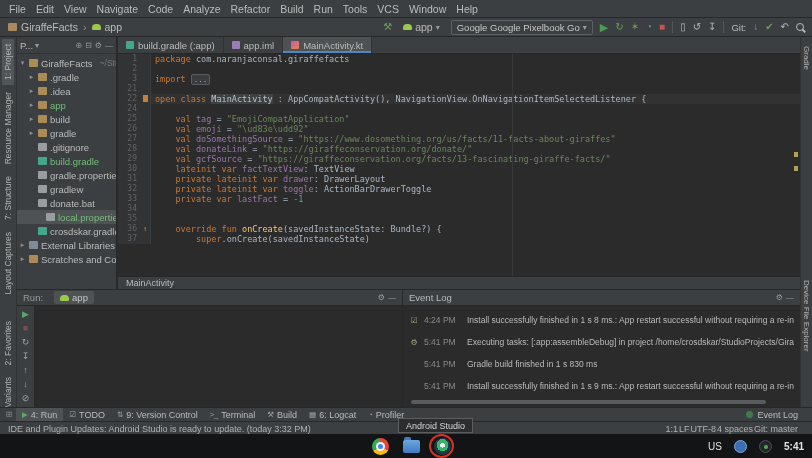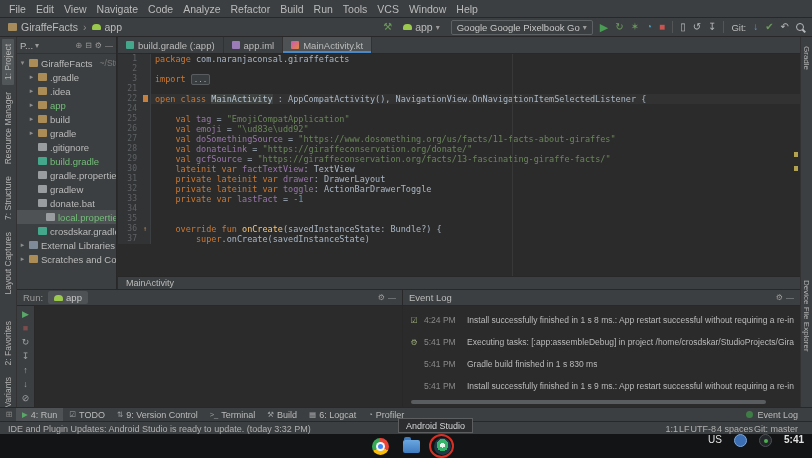--- a/index.html
+++ b/index.html
@@ -91,21 +91,21 @@
   .tk-cls{color:#b5c4d0;background:#3d4140}
   .tk-fold{background:#3a3d3f;border:1px solid #5a5d5f;border-radius:2px;padding:0 2px;color:#a9b7c6;font-size:7.5px}
   .guide{position:absolute;top:0;bottom:0;left:394px;width:1px;background:#383838}
   .emark{position:absolute;right:2px;width:4px;height:5px;background:#b3a24f}
   .m1{top:98px}.m2{top:112px}
   .ecrumb{position:absolute;left:0;right:0;bottom:0;height:13px;background:#3c3f41;border-top:1px solid #282828;
           display:flex;align-items:center;padding-left:8px;font-size:9px;color:#bbbbbb}
 
   
   .phead2{height:16px;background:#3c3f41;border-bottom:1px solid #282828;display:flex;align-items:center;
-          gap:5px;padding:0 6px;font-size:9.5px}
+          gap:11px;padding:0 6px;font-size:9.5px}
   .dim{color:#9a9a9a}
   .ptab{display:flex;align-items:center;gap:3px;background:#4e5254;border-radius:2px;padding:1px 6px;color:#c7c7c7}
   .runp{position:absolute;left:17px;top:289px;width:385px;bottom:51px;background:#2b2b2b;border-top:1px solid #282828}
   .runbody{position:absolute;top:16px;left:0;right:0;bottom:0}
   .runicons{position:absolute;left:0;top:0;bottom:0;width:18px;background:#3c3f41;border-right:1px solid #282828;
             display:flex;flex-direction:column;align-items:center;padding-top:4px;gap:5px}
   .rico{font-size:9px;color:#9fa1a3;line-height:1}
   .rico.g{color:#59a869}
   .rico.r{color:#7d4c4c}
   .console{position:absolute;left:19px;top:0;right:0;bottom:0;background:#2b2b2b}
@@ -145,21 +145,21 @@
   .chrome{width:17px;height:17px;border-radius:50%;position:relative;display:inline-block;
           background:conic-gradient(#ea4335 0 33%,#fbbc05 33% 66%,#34a853 66% 100%)}
   .chrome::before{content:"";position:absolute;left:4px;top:4px;width:9px;height:9px;border-radius:50%;background:#f4f6f8}
   .chrome::after{content:"";position:absolute;left:6px;top:6px;width:5px;height:5px;border-radius:50%;background:#4285f4}
   .folder-ic{width:17px;height:13px;background:linear-gradient(#6aa6e0,#3f7cc0);border-radius:2px;position:relative;display:inline-block}
   .folder-ic::before{content:"";position:absolute;top:-3px;left:1px;width:7px;height:3px;background:#3f7cc0;border-radius:2px 2px 0 0}
   .aswrap{position:relative;display:inline-block;width:17px;height:17px}
   .asic{position:absolute;inset:0;border-radius:50%;
         background:radial-gradient(circle at 50% 42%,#e8f5ec 0 2.5px,#35b56a 2.5px 6px,#1d3a46 6px)}
   .redring{position:absolute;left:-5px;top:-4px;width:25px;height:24px;border:2px solid #d93025;border-radius:50%}
-  .tray{position:absolute;right:8px;top:0;bottom:0;display:flex;align-items:flex-start;gap:12px;color:#e3e3e3;font-size:10px}
+  .tray{position:absolute;right:8px;top:0;bottom:0;display:flex;align-items:center;gap:12px;color:#e3e3e3;font-size:10px}
   .trayc{width:13px;height:13px;border-radius:50%;background:#3c6eb4;border:1px solid #7da7d9;display:inline-block}
   .trayc2{width:13px;height:13px;border-radius:50%;background:#23262a;border:1px solid #4d5157;display:inline-block;position:relative}
   .trayc2::after{content:"";position:absolute;left:4px;top:4px;width:4px;height:4px;border-radius:50%;background:#4caf50}
   .ttime{font-weight:bold}
 </style>
 </head>
 <body>
 
 <div id="app">
 

